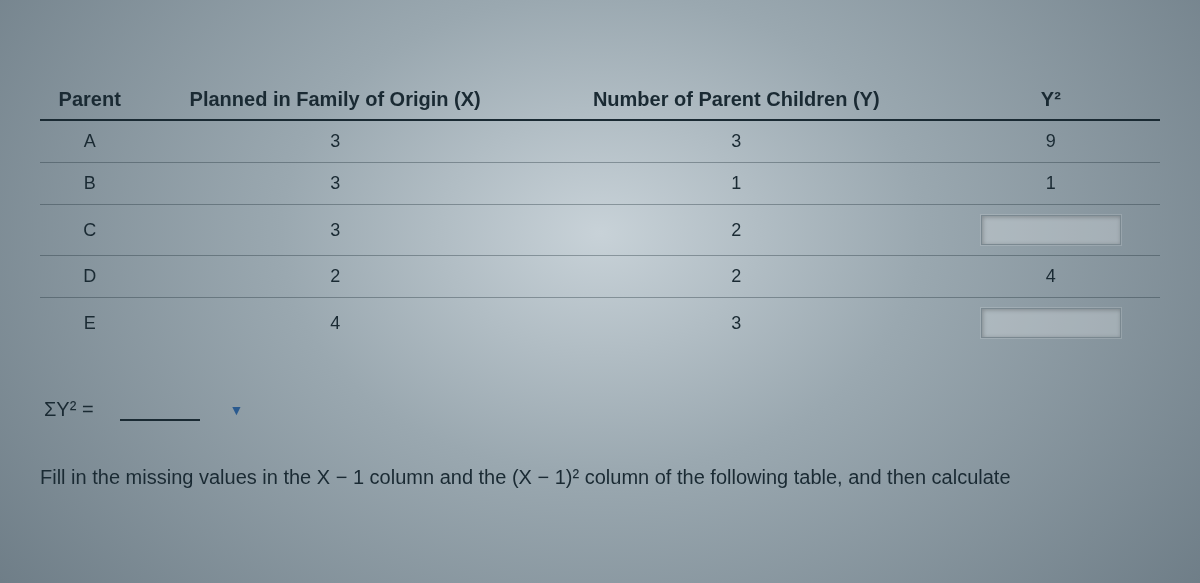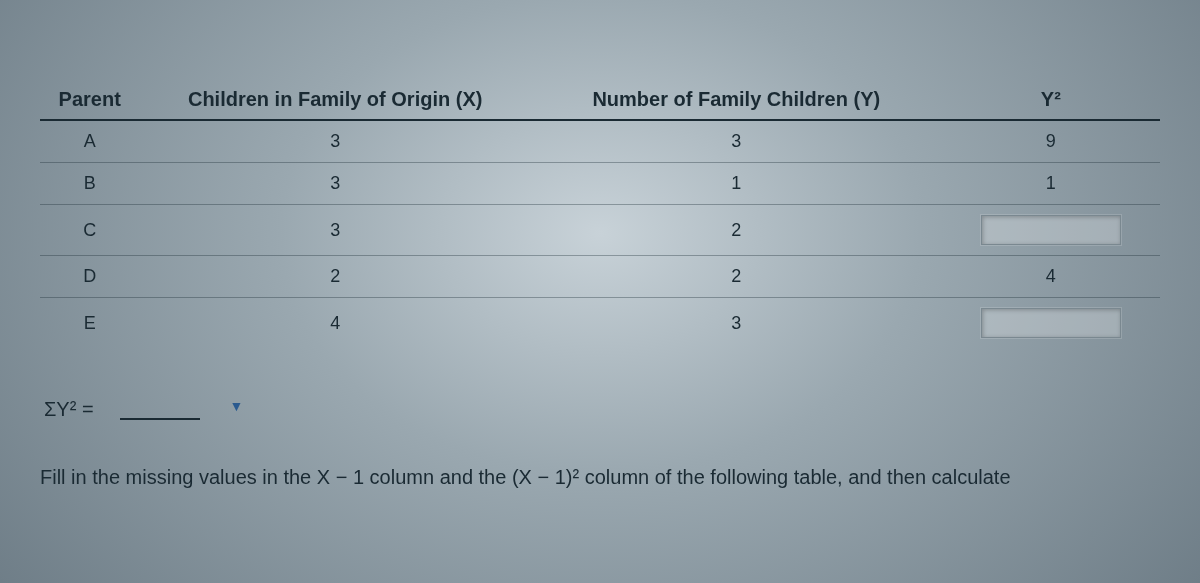--- a/index.html
+++ b/index.html
@@ -52,20 +52,21 @@
     height: 30px;
     background: rgba(255,255,255,0.25);
     border: 1px solid #7a8890;
     box-shadow: inset 1px 1px 4px rgba(0,0,0,0.25), 0 0 0 1px rgba(255,255,255,0.15);
     vertical-align: middle;
   }
   .sigma-row {
     font-size: 20px;
     margin: 25px 0 40px 4px;
     display: flex;
+    align-items: center;
     gap: 26px;
   }
   .sigma-row .answer-line {
     display: inline-block;
     min-width: 80px;
     border-bottom: 2px solid #1a2a33;
     height: 22px;
   }
   .caret {
     color: #2a5a8f;
@@ -83,22 +84,22 @@
 </style>
 </head>
 <body>
 
 <div class="page">
 
   <table class="data">
     <thead>
       <tr>
         <th class="col-parent">Parent</th>
-        <th class="col-x">Children in Family of Origin (X)</th>
-        <th class="col-y">Number of Family Children (Y)</th>
+        <th class="col-x">Planned in Family of Origin (X)</th>
+        <th class="col-y">Number of Parent Children (Y)</th>
         <th class="col-y2">Y²</th>
       </tr>
     </thead>
     <tbody id="tbody">
         <tr class="row">
           <td>A</td>
           <td>3</td>
           <td>3</td>
           <td>9</td>
         </tr>

